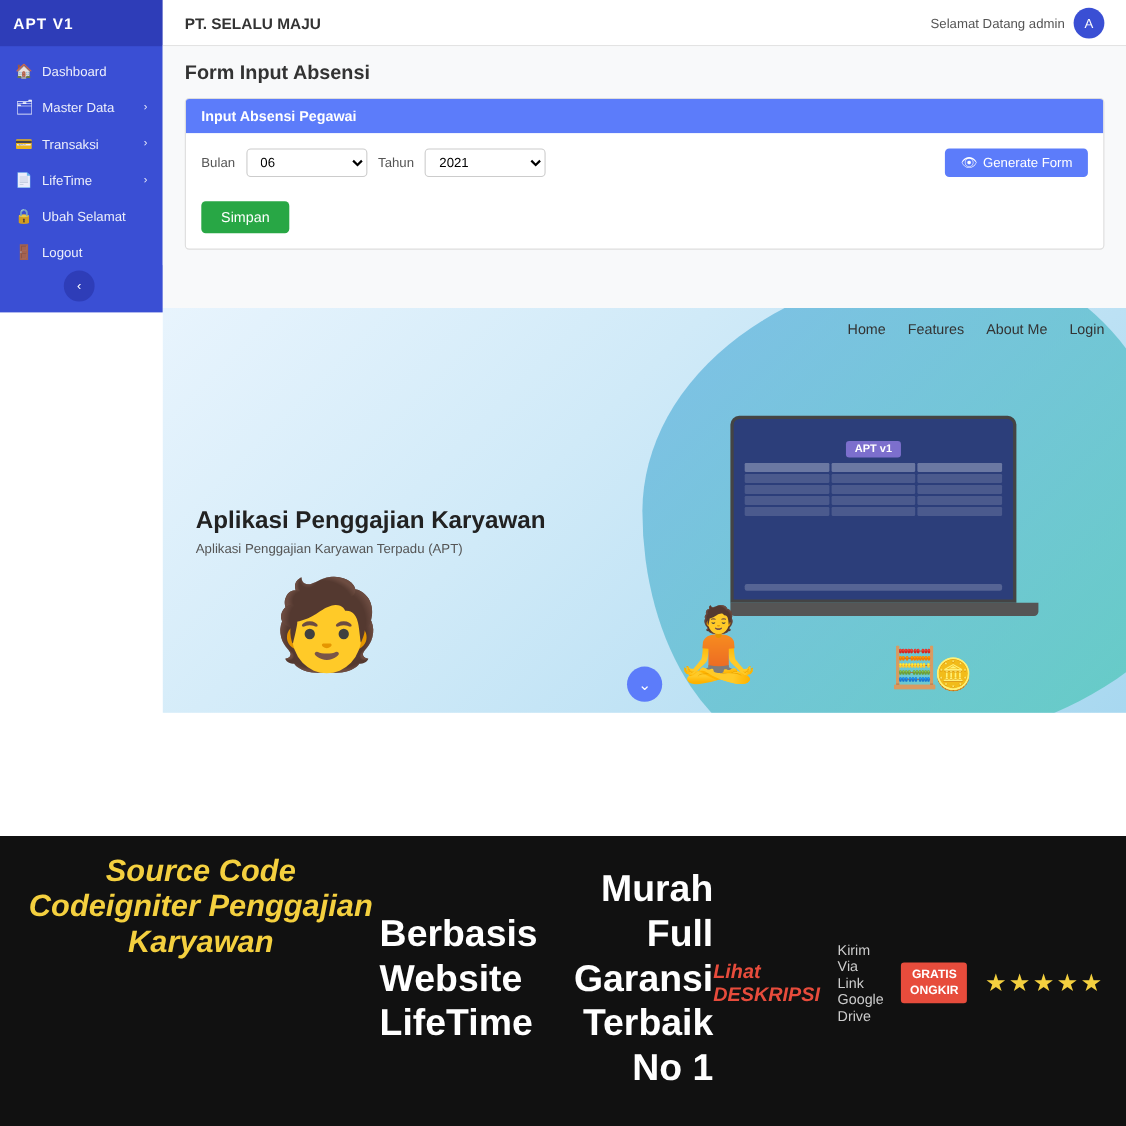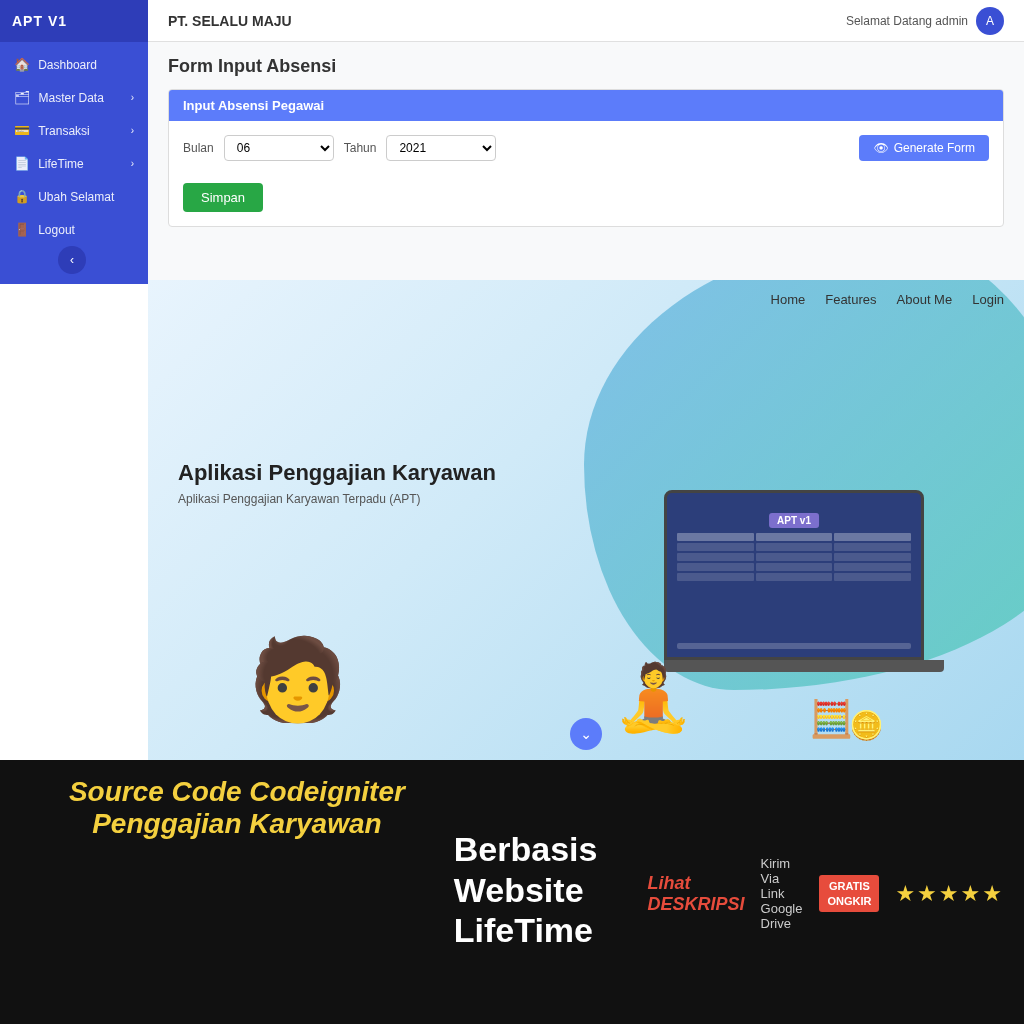--- a/index.html
+++ b/index.html
@@ -175,21 +175,21 @@
       font-size: 13px;
       cursor: pointer;
     }
 
     
     .landing-section {
       position: absolute;
       left: 148px;
       top: 280px;
       width: 876px;
-      height: 480px;
+      height: 368px;
       background: linear-gradient(135deg, #e8f4fd 0%, #d0eaf8 40%, #a8d8f0 100%);
       overflow: hidden;
     }
     .landing-nav {
       position: absolute;
       top: 0;
       right: 0;
       display: flex;
       gap: 20px;
       padding: 12px 20px;
@@ -512,20 +512,24 @@
   <div class="scroll-btn">⌄</div>
 </div>
 
 <div class="promo-section">
   <div class="promo-title">Source Code Codeigniter Penggajian Karyawan</div>
   <div class="promo-row">
     <div class="promo-left-text">
       <div>Berbasis Website</div>
       <div>LifeTime</div>
     </div>
+    <div class="promo-right-text">
+      <div>Murah Full Garansi</div>
+      <div>Terbaik No 1</div>
+    </div>
   </div>
   <div class="promo-bottom-row">
     <span class="lihat-deskripsi">Lihat DESKRIPSI</span>
     <span class="kirim-text">Kirim Via Link Google Drive</span>
     <div class="gratis-badge">
       <div>GRATIS</div>
       <div>ONGKIR</div>
     </div>
     <span class="stars">★★★★★</span>
   </div>

